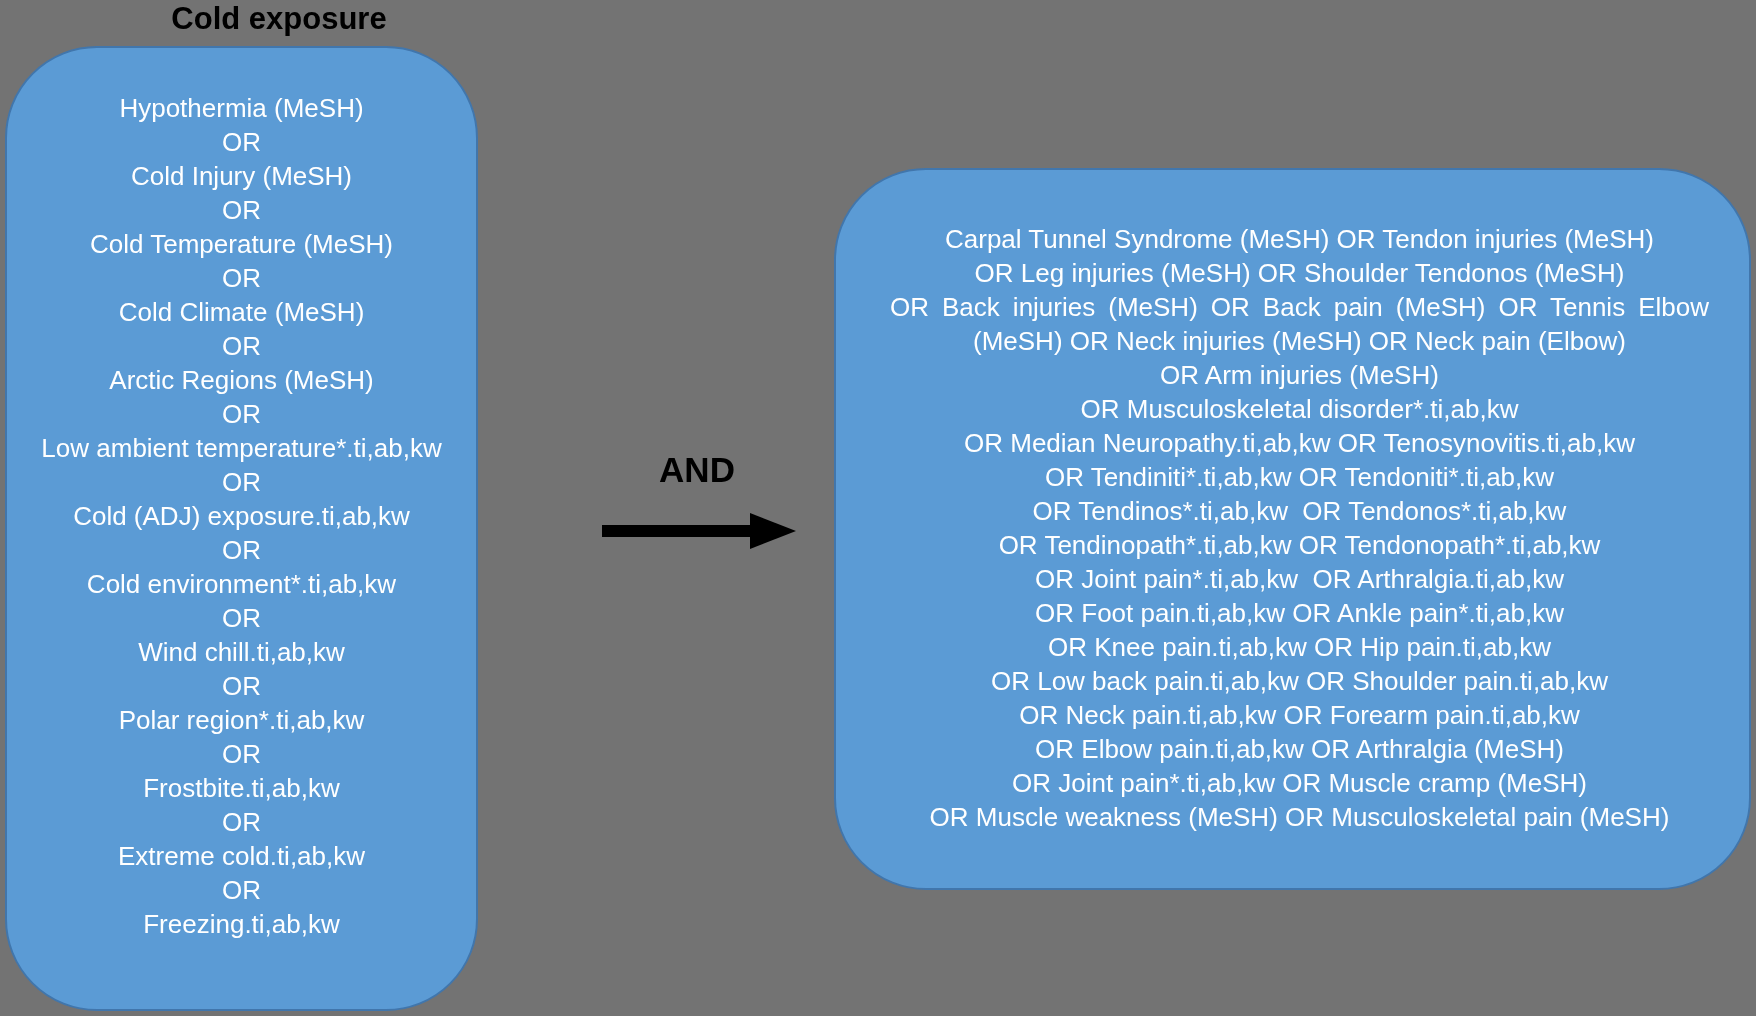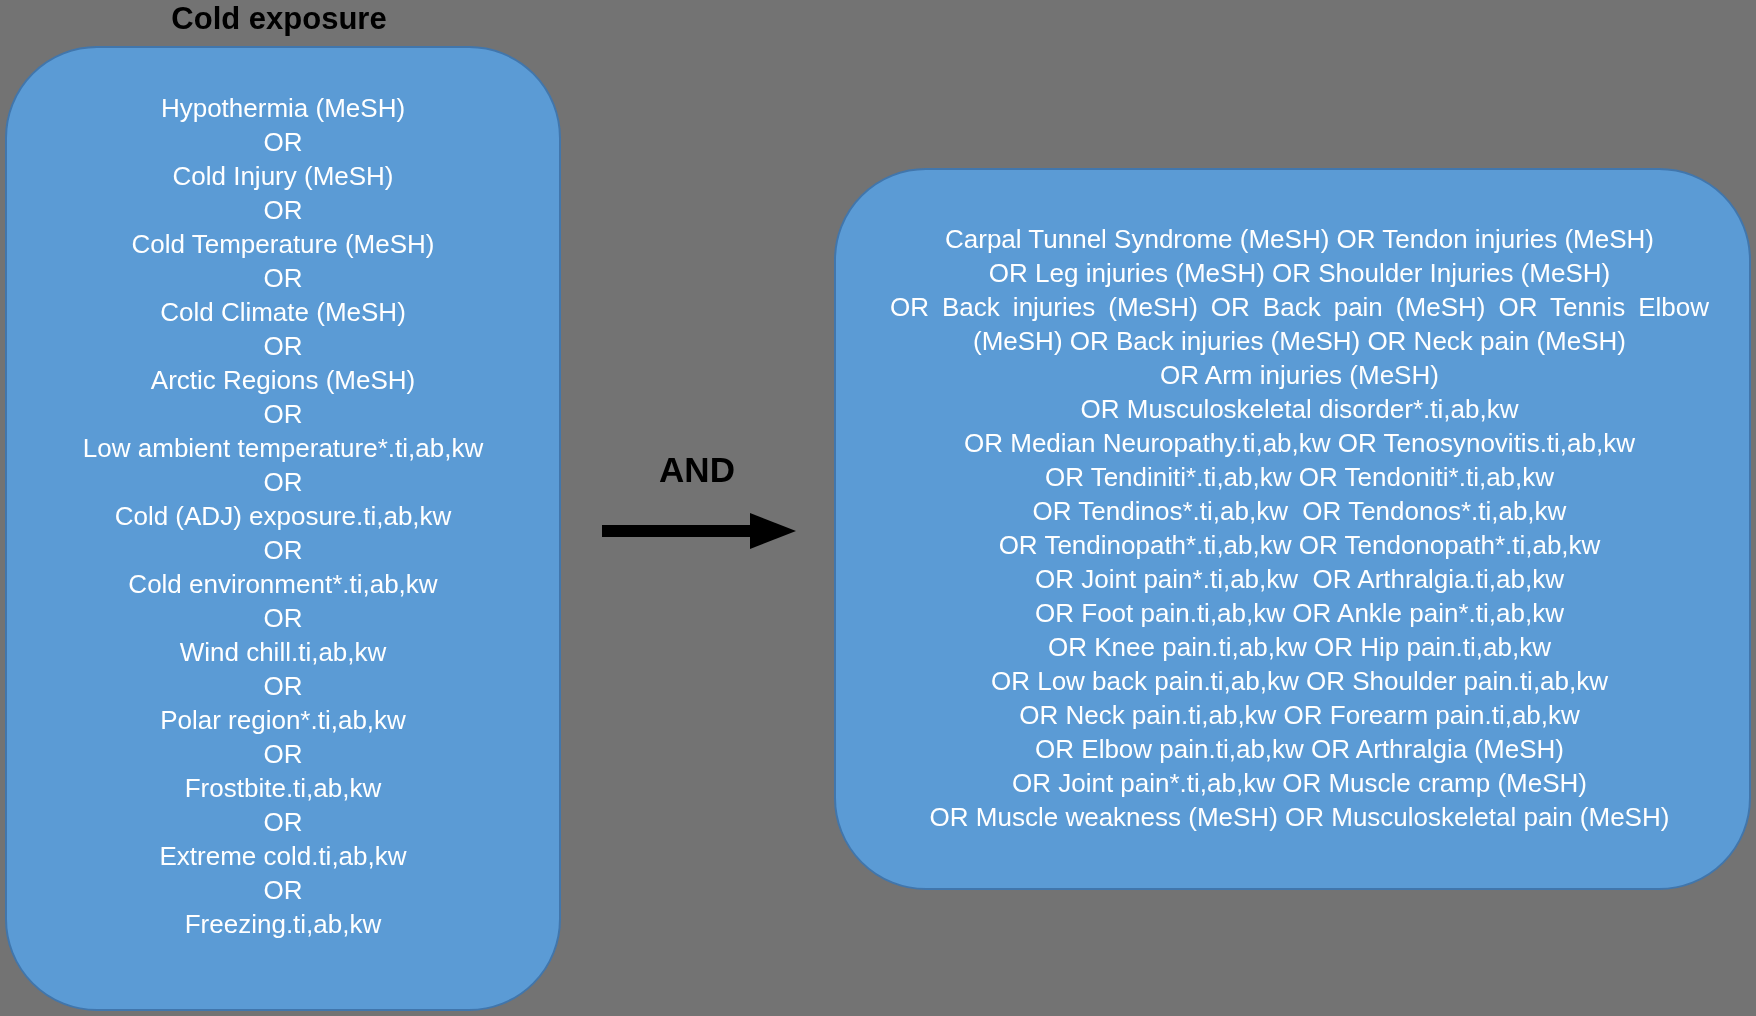--- a/index.html
+++ b/index.html
@@ -29,21 +29,21 @@
     color: var(--title-color, #000000);
     font-size: 31px;
     line-height: 38px;
     text-align: center;
   }
   .left-title  { left: 5px;   width: 548px; top: 0px; }
   .right-title { left: 834px; width: 917px; top: 96px; }
 
   .left-box {
     left: 5px; top: 46px;
-    width: 556px; height: 965px;
+    width: 473px; height: 965px;
     padding: 43px 20px 0 20px;
   }
   .right-box {
     left: 834px; top: 168px;
     width: 917px; height: 722px;
     padding: 52px 40px 0 54px;
   }
   .line {
     font-size: 26px;
     line-height: 34px;
@@ -113,23 +113,23 @@
     <svg width="200" height="40" viewBox="0 0 200 40" xmlns="http://www.w3.org/2000/svg">
       <rect x="2" y="14" width="152" height="12" fill="var(--arrow-color, #000000)"></rect>
       <polygon points="150,2 150,38 196,20" fill="var(--arrow-color, #000000)"></polygon>
     </svg>
   </div>
 
 
   <div class="box right-box">
     <div>
         <div class="line">Carpal Tunnel Syndrome (MeSH) OR Tendon injuries (MeSH)</div>
-        <div class="line">OR Leg injuries (MeSH) OR Shoulder Injuries (MeSH)</div>
+        <div class="line">OR Leg injuries (MeSH) OR Shoulder Tendonos (MeSH)</div>
         <div class="line justify">OR Back injuries (MeSH) OR Back pain (MeSH) OR Tennis Elbow</div>
-        <div class="line">(MeSH) OR Back injuries (MeSH) OR Neck pain (MeSH)</div>
+        <div class="line">(MeSH) OR Neck injuries (MeSH) OR Neck pain (Elbow)</div>
         <div class="line">OR Arm injuries (MeSH)</div>
         <div class="line">OR Musculoskeletal disorder*.ti,ab,kw</div>
         <div class="line">OR Median Neuropathy.ti,ab,kw OR Tenosynovitis.ti,ab,kw</div>
         <div class="line">OR Tendiniti*.ti,ab,kw OR Tendoniti*.ti,ab,kw</div>
         <div class="line">OR Tendinos*.ti,ab,kw  OR Tendonos*.ti,ab,kw</div>
         <div class="line">OR Tendinopath*.ti,ab,kw OR Tendonopath*.ti,ab,kw</div>
         <div class="line">OR Joint pain*.ti,ab,kw  OR Arthralgia.ti,ab,kw</div>
         <div class="line">OR Foot pain.ti,ab,kw OR Ankle pain*.ti,ab,kw</div>
         <div class="line">OR Knee pain.ti,ab,kw OR Hip pain.ti,ab,kw</div>
         <div class="line">OR Low back pain.ti,ab,kw OR Shoulder pain.ti,ab,kw</div>

